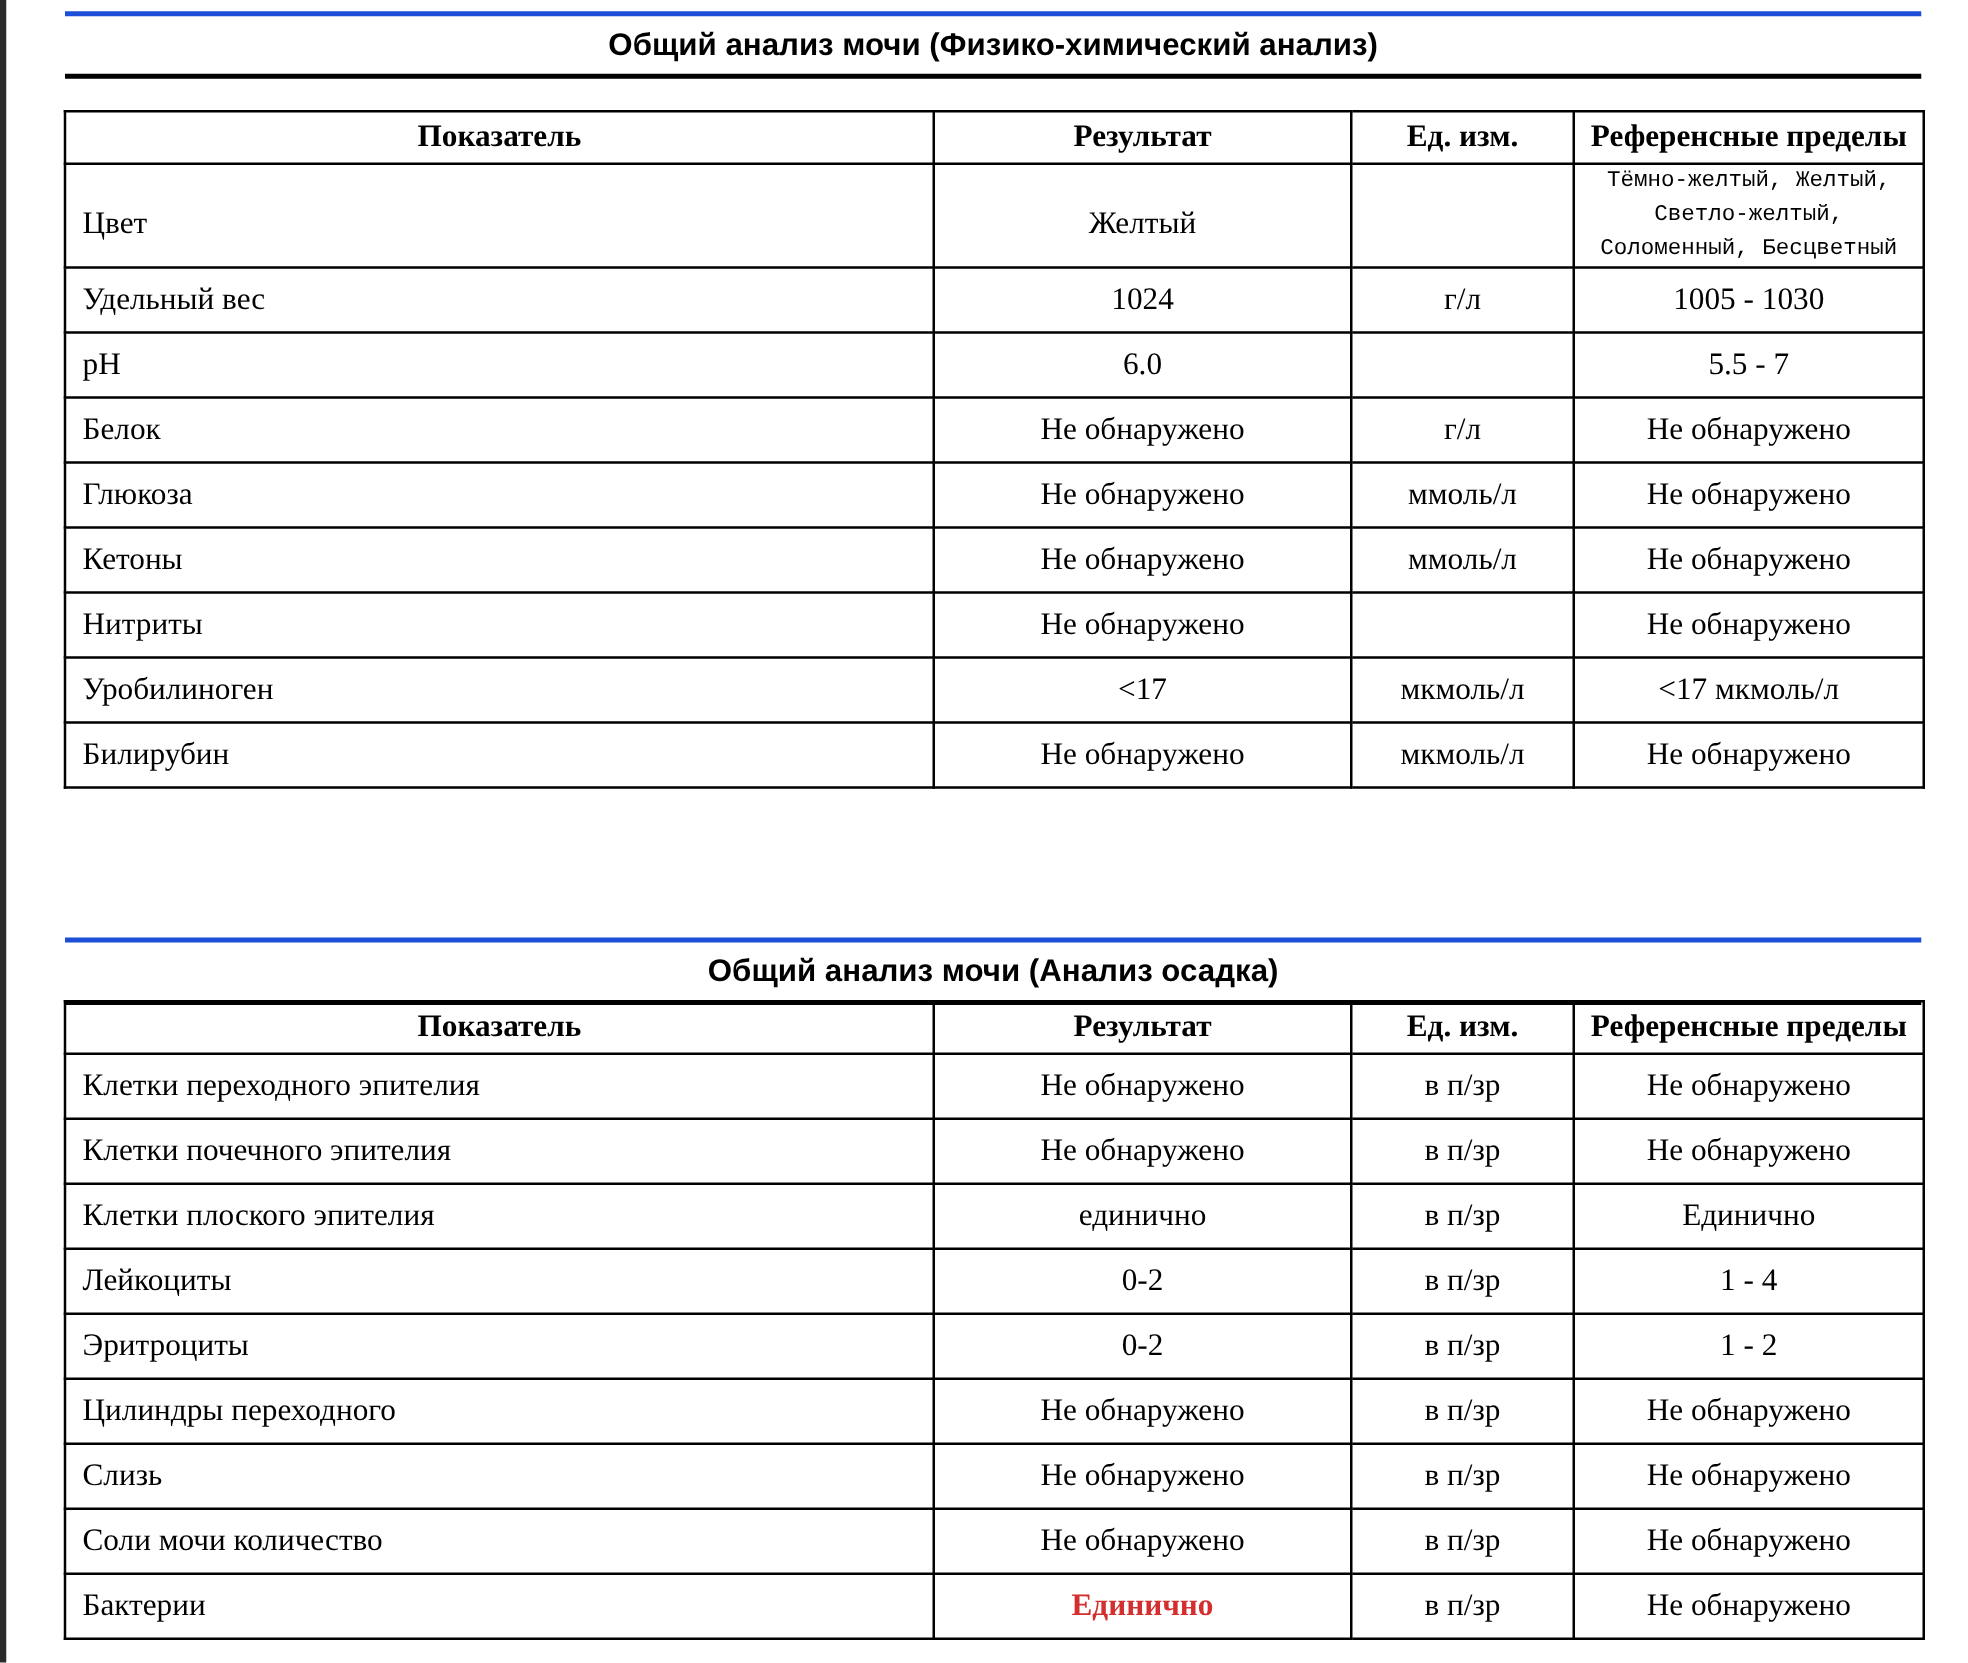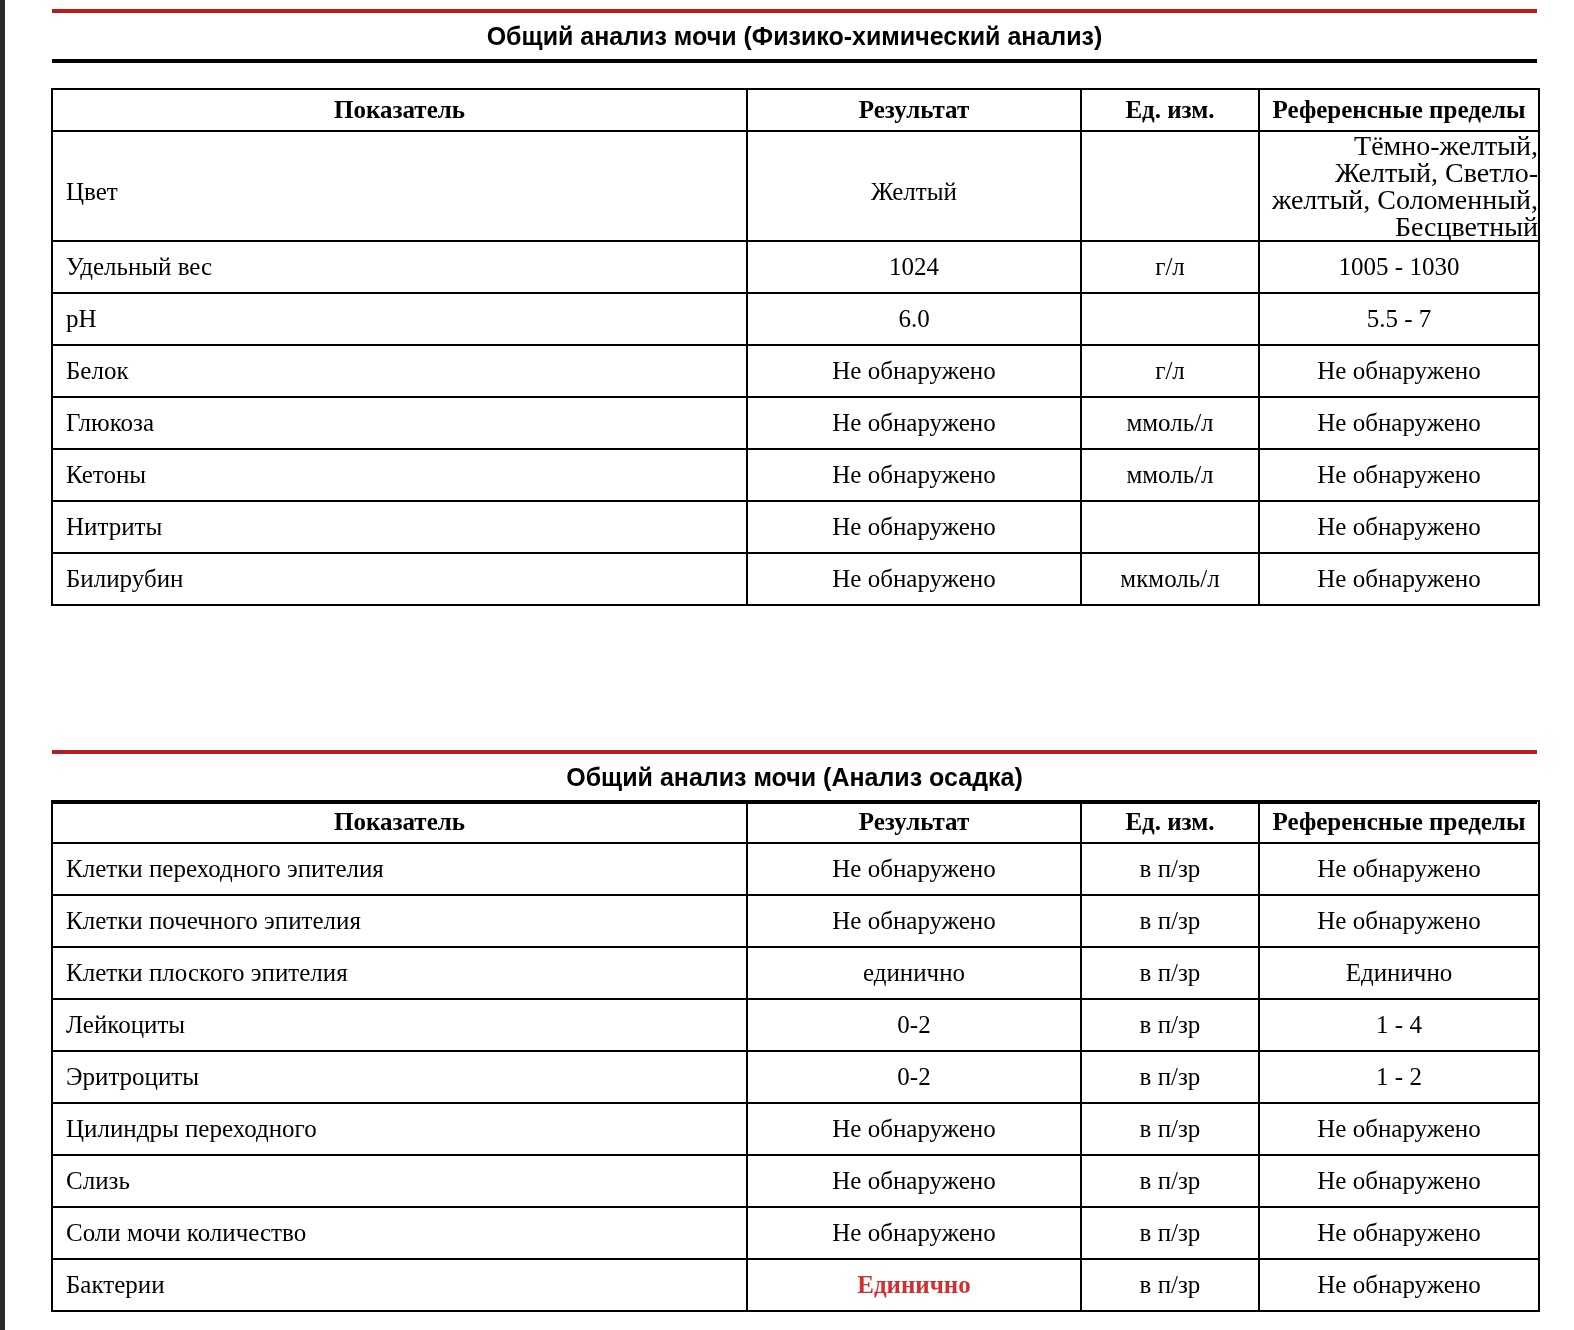--- a/index.html
+++ b/index.html
@@ -3,34 +3,34 @@
 <meta charset="utf-8">
 <style>
   html, body { margin: 0; padding: 0; }
   body {
     width: 1574px; height: 1330px; background: #ffffff; position: relative; overflow: hidden;
     font-family: "Liberation Serif", serif; color: #000;
   }
   .edge { position: absolute; left: 0; top: 0; width: 5px; height: 1330px; background: #2a2a2a; }
   .section-head {
     position: absolute; left: 52px; width: 1485px;
-    border-top: 4px solid #b91c1c; border-bottom: 4px solid #000;
+    border-top: 4px solid #1d4ed8; border-bottom: 4px solid #000;
     text-align: center; font-family: "Liberation Sans", sans-serif; font-weight: bold;
     font-size: 25px; box-sizing: border-box; height: 54px; line-height: 46px;
   }
   table.res {
     position: absolute; left: 51px; width: 1487px; border-collapse: collapse;
     table-layout: fixed; font-size: 25px;
   }
   table.res td, table.res th { border: 2px solid #000; padding: 0; }
   table.res th { font-weight: bold; height: 40px; text-align: center; vertical-align: middle; font-size: 25px; margin-top: 16px; }
   table.res td { height: 50px; vertical-align: middle; }
   td.name { padding-left: 13px !important; text-align: left; }
   td.c { text-align: center; }
-  td.ref-multi { text-align: right; font-size: 28px; line-height: 27px; vertical-align: top; height: 90px; }
+  td.ref-multi { text-align: center; font-size: 18px; line-height: 27px; vertical-align: top; height: 90px; font-family: Liberation Mono, monospace; }
   td.top { vertical-align: top; padding-top: 12px !important; border-radius: 11px; }
   .red { color: #d32f2f; font-weight: bold; }
   col.c1 { width: 695px; } col.c2 { width: 334px; } col.c3 { width: 178px; } col.c4 { width: 280px; }
 </style>
 </head>
 <body>
 
 <div class="edge"></div>
 
 <div class="section-head" style="top:9px;">Общий анализ мочи (Физико-химический анализ)</div>
@@ -84,20 +84,26 @@
         <td class="name">Кетоны</td>
         <td class="c">Не обнаружено</td>
         <td class="c">ммоль/л</td>
         <td class="c">Не обнаружено</td>
       </tr>
       <tr>
         <td class="name">Нитриты</td>
         <td class="c">Не обнаружено</td>
         <td class="c"></td>
         <td class="c">Не обнаружено</td>
+      </tr>
+      <tr>
+        <td class="name">Уробилиноген</td>
+        <td class="c">&lt;17</td>
+        <td class="c">мкмоль/л</td>
+        <td class="c">&lt;17 мкмоль/л</td>
       </tr>
       <tr>
         <td class="name">Билирубин</td>
         <td class="c">Не обнаружено</td>
         <td class="c">мкмоль/л</td>
         <td class="c">Не обнаружено</td>
       </tr>
     </tbody>
 </table>
 

